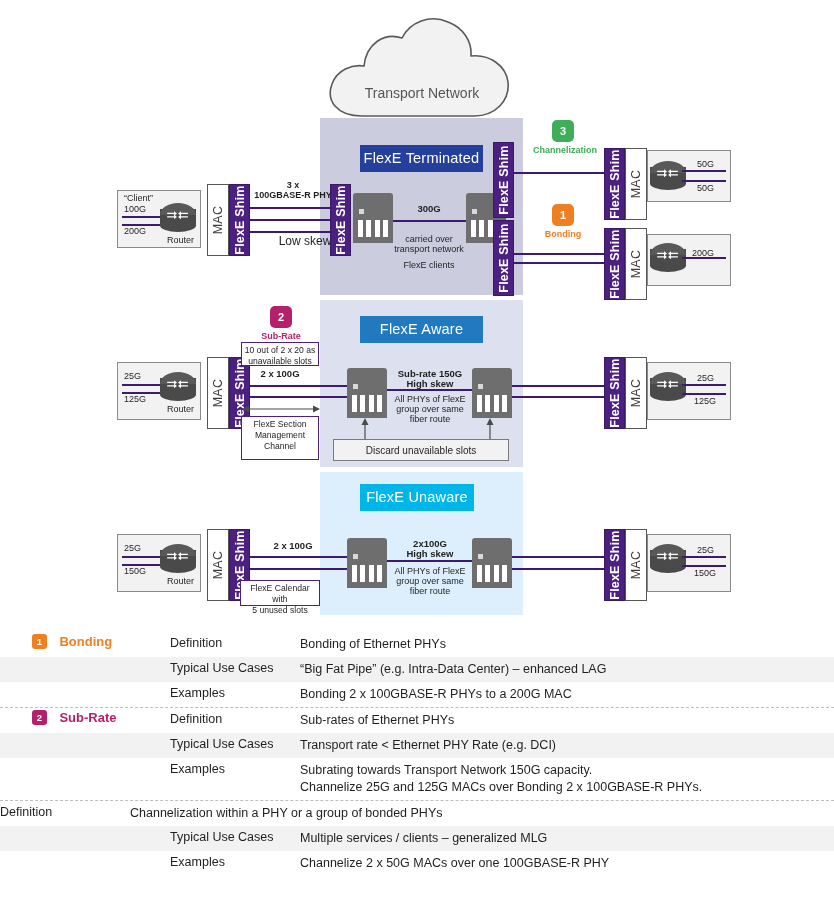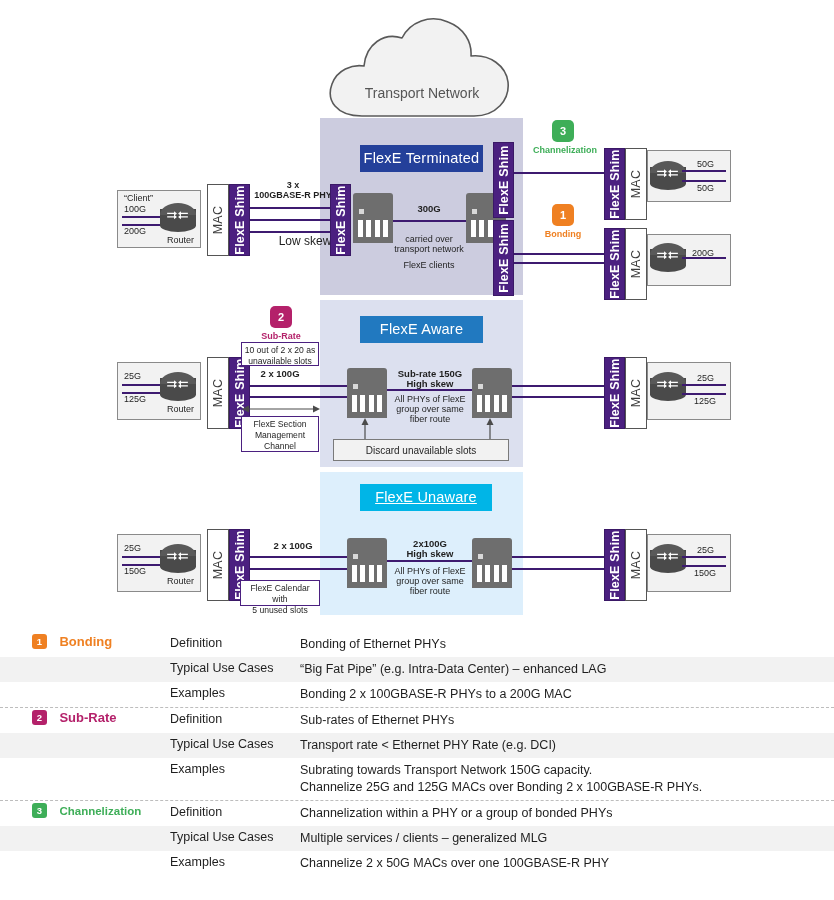--- a/index.html
+++ b/index.html
@@ -12,21 +12,21 @@
   
   .panel{position:absolute;box-sizing:border-box;}
   .panel-terminated{left:320px;top:118px;width:203px;height:177px;background:#ccccdf;}
   .panel-aware{left:320px;top:300px;width:203px;height:167px;background:#dce0ef;}
   .panel-unaware{left:320px;top:472px;width:203px;height:143px;background:#ddeffc;}
 
   .panel-title{position:absolute;height:27px;line-height:27px;text-align:center;
                color:#ffffff;font-size:14.5px;letter-spacing:.2px;}
   .pt-terminated{left:360px;top:145px;width:123px;background:#24409a;}
   .pt-aware{left:360px;top:316px;width:123px;background:#2179c0;}
-  .pt-unaware{left:360px;top:484px;width:132px;background:#00b5e7;text-decoration:underline;}
+  .pt-unaware{left:360px;top:484px;width:114px;background:#00b5e7;}
 
   
   .cloud{position:absolute;left:322px;top:8px;width:200px;height:118px;}
   .cloud svg{display:block;}
   .cloud-label{position:absolute;left:322px;top:85px;width:200px;text-align:center;
                font-size:14px;color:#555555;}
 
   
   .devbox{position:absolute;box-sizing:border-box;background:#f2f2f2;border:1px solid #8a8a8a;}
 
@@ -291,21 +291,21 @@
 <div class="t c b" style="left:241px;top:368px;width:78px;font-size:9.5px;">2 x 100G</div>
 
 <div class="link" style="left:250px;top:385px;width:100px;"></div>
 <div class="link" style="left:250px;top:396px;width:100px;"></div>
 
 <svg class="abs" style="left:241px;top:404px;width:80px;height:10px;">
   <line x1="5" y1="5" x2="75" y2="5" stroke="#4b4b4b" stroke-width="1.2"></line>
   <path d="M1,5 l7,-3.5 v7 z" fill="#4b4b4b"></path>
   <path d="M79,5 l-7,-3.5 v7 z" fill="#4b4b4b"></path>
 </svg>
-<div class="note" style="left:241px;top:416px;width:78px;height:36px;flex-direction:column;">
+<div class="note" style="left:241px;top:416px;width:78px;height:44px;flex-direction:column;">
   <div>FlexE Section</div>
   <div>Management</div>
   <div>Channel</div>
 </div>
 
 <div class="switch" style="left:347px;top:368px;width:40px;height:50px;">
   <div class="lid"></div>
     <div class="chassis"></div>
     <div class="dot"></div>
   <div class="bars">
@@ -519,24 +519,20 @@
       <div class="lg-key">Examples</div>
       <div class="lg-val">
         <div>Subrating towards Transport Network 150G capacity.</div>
         <div>Channelize 25G and 125G MACs over Bonding 2 x 100GBASE-R PHYs.</div>
       </div>
     </div>
   </div>
 
   <div class="lgroup">
     <div class="lgrow">
-      <div class="lg-badgecell">
-        <span class="lg-badge" style="background:#3eae58;">3</span>
-        <span class="lg-name" style="color:#3eae58;font-size:11.5px;">Channelization</span>
-      </div>
       <div class="lg-key">Definition</div>
       <div class="lg-val">
           <div>Channelization within a PHY or a group of bonded PHYs</div>
         </div>
     </div>
     <div class="lgrow alt">
       <div class="lg-badgecell"></div>
       <div class="lg-key">Typical Use Cases</div>
       <div class="lg-val">
           <div>Multiple services / clients – generalized MLG</div>

